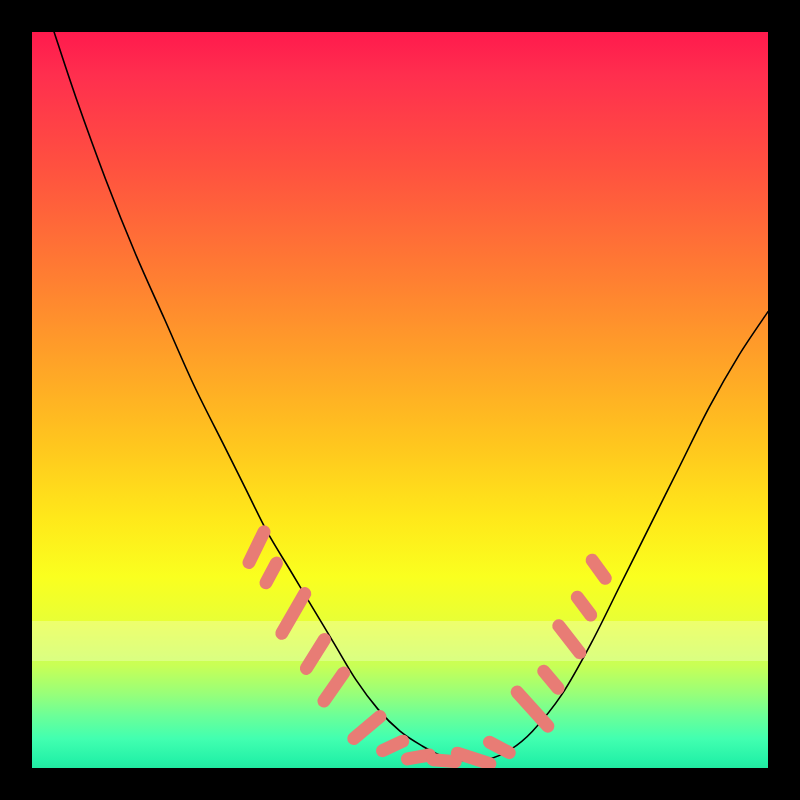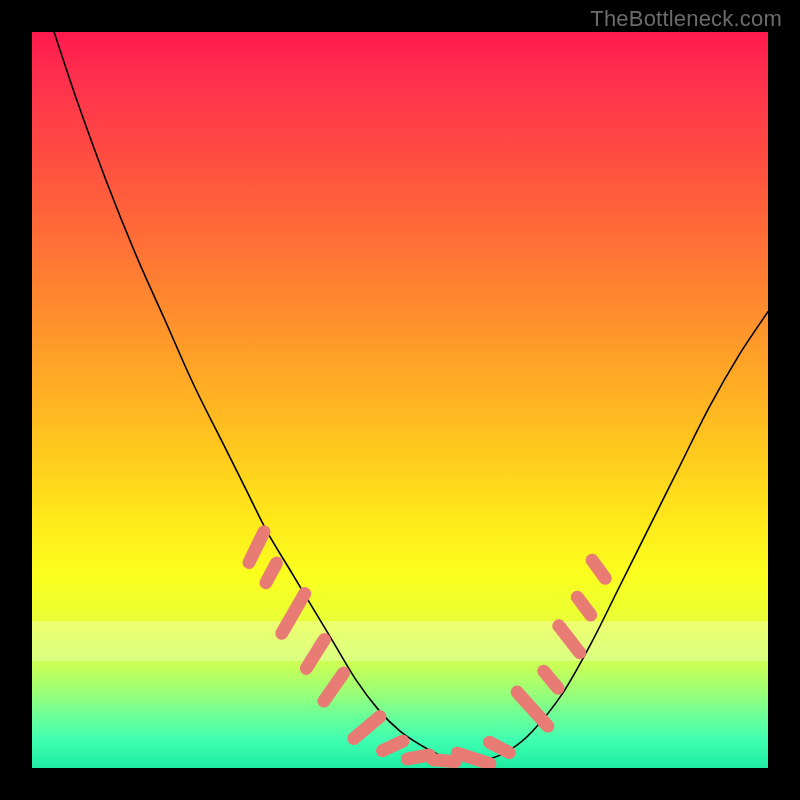--- a/index.html
+++ b/index.html
@@ -71,21 +71,20 @@
       stroke-linecap: round;
     }
     .marker-pill {
       fill: #e87c75;
     }
   </style>
 </head>
 <body>
 
 <div class="container">
-  <div class="watermark">TheBottleneck.com</div>
   <div class="plot-area">
     <div class="gradient-bg"></div>
     <div class="band-pale"></div>
     <svg class="curve-svg" viewBox="0 0 736 736" preserveAspectRatio="none">
       <path id="curve-path" class="curve-path" d="M 22.08 0.00 C 25.76 11.04, 35.57 41.71, 44.16 66.24 C 52.75 90.77, 63.79 121.44, 73.60 147.20 C 83.41 172.96, 93.23 197.49, 103.04 220.80 C 112.85 244.11, 122.67 264.96, 132.48 287.04 C 142.29 309.12, 152.11 332.43, 161.92 353.28 C 171.73 374.13, 182.77 394.99, 191.36 412.16 C 199.95 429.33, 206.08 441.60, 213.44 456.32 C 220.80 471.04, 228.16 486.99, 235.52 500.48 C 242.88 513.97, 250.24 525.01, 257.60 537.28 C 264.96 549.55, 272.32 561.81, 279.68 574.08 C 287.04 586.35, 294.40 598.61, 301.76 610.88 C 309.12 623.15, 316.48 636.64, 323.84 647.68 C 331.20 658.72, 338.56 668.53, 345.92 677.12 C 353.28 685.71, 360.64 693.07, 368.00 699.20 C 375.36 705.33, 382.72 709.63, 390.08 713.92 C 397.44 718.21, 404.80 722.51, 412.16 724.96 C 419.52 727.41, 426.88 728.27, 434.24 728.64 C 441.60 729.01, 448.96 729.01, 456.32 727.17 C 463.68 725.33, 471.04 722.26, 478.40 717.60 C 485.76 712.94, 491.89 708.40, 500.48 699.20 C 509.07 690.00, 520.11 677.12, 529.92 662.40 C 539.73 647.68, 549.55 629.28, 559.36 610.88 C 569.17 592.48, 578.99 571.63, 588.80 552.00 C 598.61 532.37, 608.43 512.75, 618.24 493.12 C 628.05 473.49, 637.87 453.87, 647.68 434.24 C 657.49 414.61, 667.31 393.76, 677.12 375.36 C 686.93 356.96, 696.75 339.79, 706.56 323.84 C 716.37 307.89, 731.09 287.04, 736.00 279.68"></path>
       <g id="markers-group">
           <rect x="200.93" y="508.70" width="47.10" height="13.00" rx="6.50" class="marker-pill" transform="rotate(-64 224.48 515.20)"></rect>
           <rect x="221.54" y="534.46" width="35.33" height="13.00" rx="6.50" class="marker-pill" transform="rotate(-62 239.20 540.96)"></rect>
           <rect x="231.84" y="574.94" width="58.88" height="13.00" rx="6.50" class="marker-pill" transform="rotate(-60 261.28 581.44)"></rect>
           <rect x="259.81" y="615.42" width="47.10" height="13.00" rx="6.50" class="marker-pill" transform="rotate(-58 283.36 621.92)"></rect>

